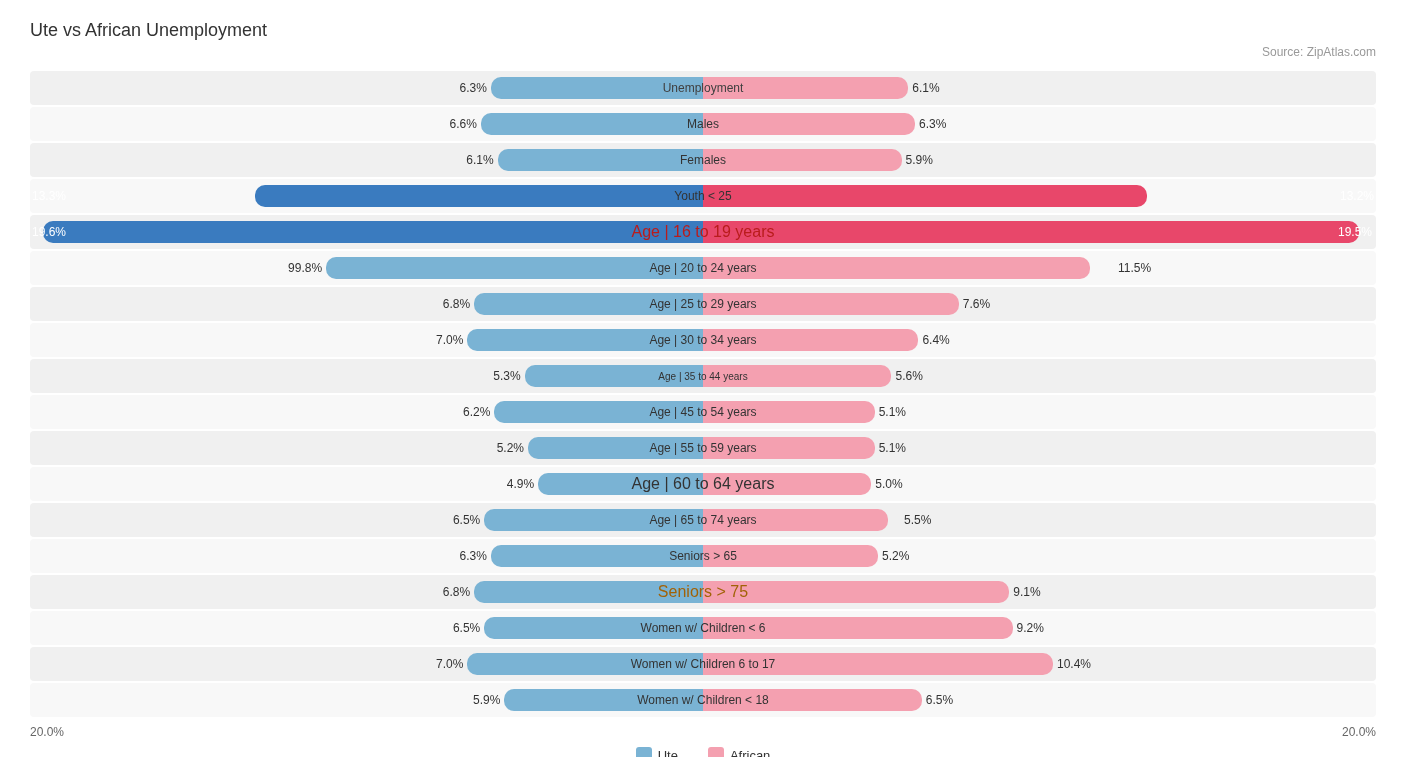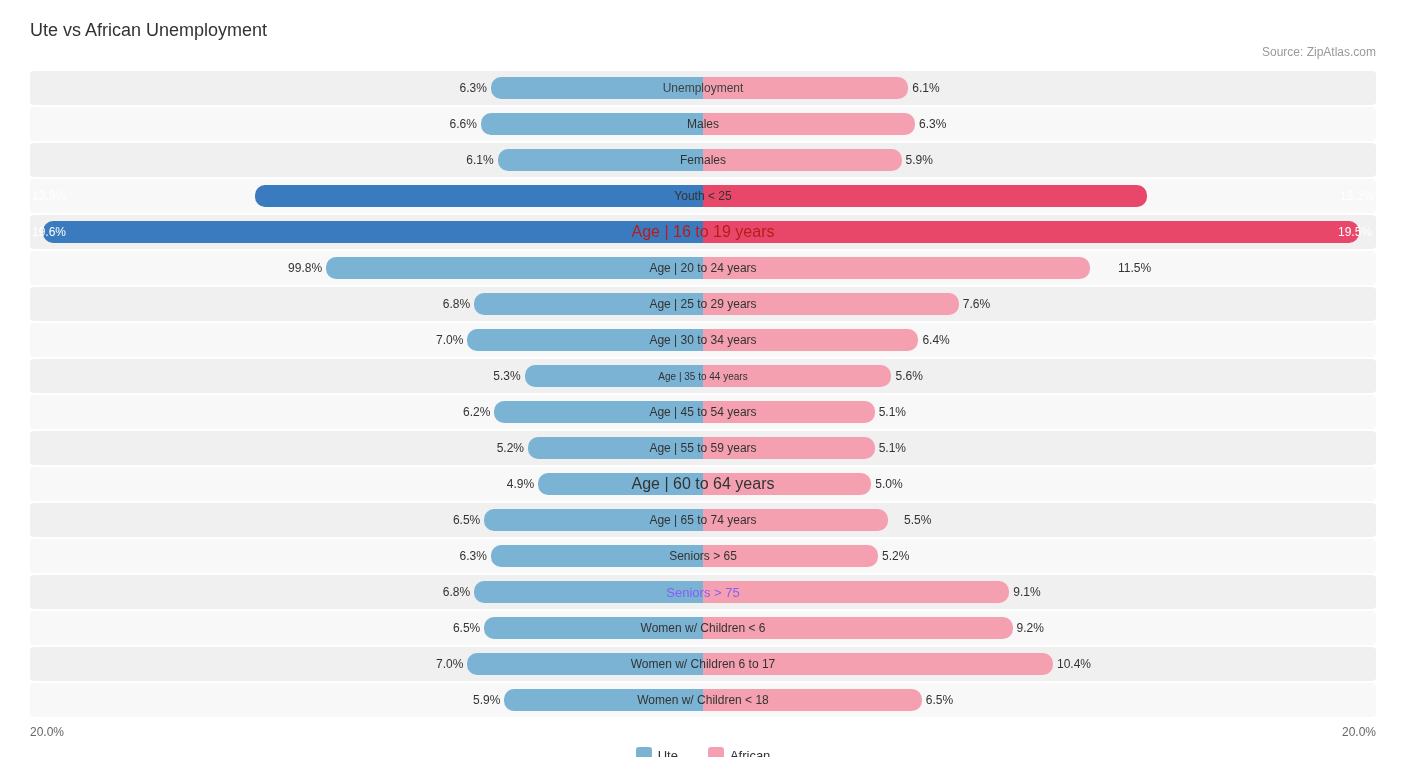--- a/index.html
+++ b/index.html
@@ -207,21 +207,21 @@
       <div class="row">
         <div class="bar-left" style="width: 15.75%; background: rgb(122, 179, 212);"></div>
         <div class="bar-right" style="width: 13%; background: rgb(244, 160, 176);"></div>
         <span class="label-center" style="font-size: 12px; color: rgb(51, 51, 51); z-index: 3;">Seniors &gt; 65</span>
         <span class="label-left" style="right: 66.05%; color: rgb(51, 51, 51);">6.3%</span>
         <span class="label-right" style="left: 63.3%; color: rgb(51, 51, 51);">5.2%</span>
       </div>
       <div class="row">
         <div class="bar-left" style="width: 17%; background: rgb(122, 179, 212);"></div>
         <div class="bar-right" style="width: 22.75%; background: rgb(244, 160, 176);"></div>
-        <span class="label-center" style="font-size: 13px; color: #8b5cf6; z-index: 3;">Seniors &gt; 75</span>
+        <span class="label-center" style="font-size: 16px; color: #a16207; z-index: 3;">Seniors &gt; 75</span>
         <span class="label-left" style="right: 67.3%; color: rgb(51, 51, 51);">6.8%</span>
         <span class="label-right" style="left: 73.05%; color: rgb(51, 51, 51);">9.1%</span>
       </div>
       <div class="row">
         <div class="bar-left" style="width: 16.25%; background: rgb(122, 179, 212);"></div>
         <div class="bar-right" style="width: 23%; background: rgb(244, 160, 176);"></div>
         <span class="label-center" style="font-size: 12px; color: rgb(51, 51, 51); z-index: 3;">Women w/ Children &lt; 6</span>
         <span class="label-left" style="right: 66.55%; color: rgb(51, 51, 51);">6.5%</span>
         <span class="label-right" style="left: 73.3%; color: rgb(51, 51, 51);">9.2%</span>
       </div>

